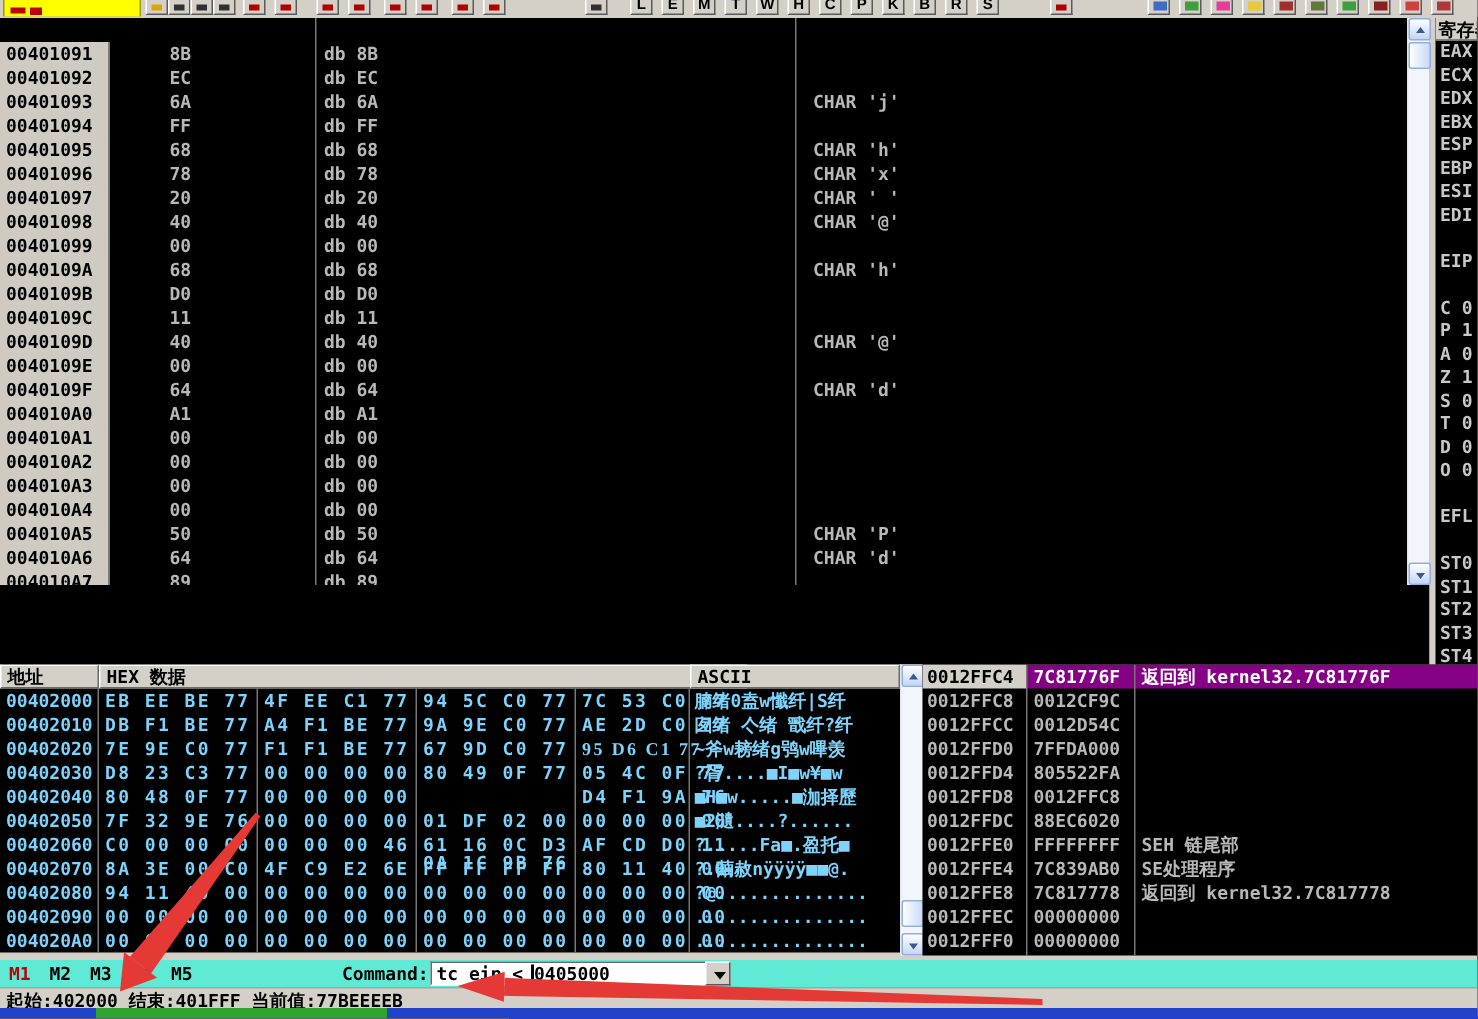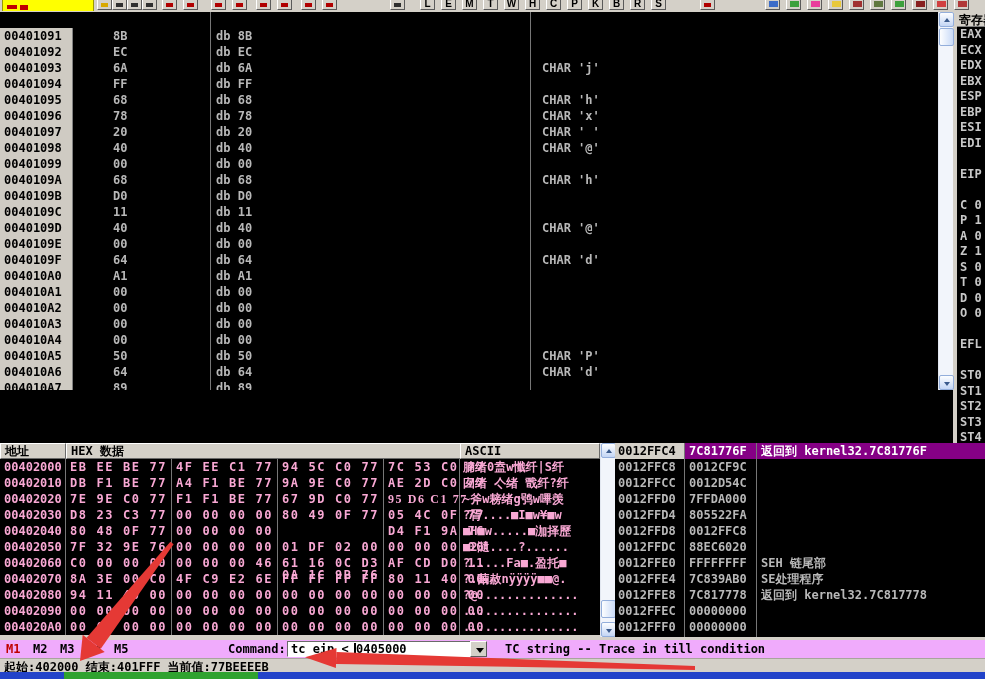--- a/index.html
+++ b/index.html
@@ -39,35 +39,35 @@
          border:1px solid #93AEDB;border-radius:2px;box-sizing:border-box}
   .sbthumb{position:absolute;left:0;width:15px;height:18px;background:linear-gradient(90deg,#FDFEFF,#C9DAF7);
          border:1px solid #93AEDB;border-radius:2px;box-sizing:border-box}
   .tri{position:absolute;left:4px;width:0;height:0;border-left:3px solid transparent;border-right:3px solid transparent}
   .tri.up{top:5px;border-bottom:4px solid #3A5A8C}
   .tri.dn{top:6px;border-top:4px solid #3A5A8C}
   
   #dump{left:0;top:443px;width:600px;height:192px;background:#000;overflow:hidden}
   .dhdr{position:absolute;top:0;height:16px;background:#D4D0C8;color:#000;border:1px solid;
         border-color:#FFFFFF #6A6A6A #6A6A6A #FFFFFF;box-sizing:border-box;padding-left:4px;line-height:14px}
-  .mrow{position:absolute;width:600px;height:16px;line-height:16px;color:#f9a8d4}
+  .mrow{position:absolute;width:600px;height:16px;line-height:16px;color:#7dd3fc}
   .maddr{position:absolute;left:4px}
   .mg{position:absolute;letter-spacing:1.6px;white-space:pre}
   .mascii{position:absolute;left:463px;width:134px;overflow:hidden;white-space:nowrap}
   
   #stack{left:615px;top:443px;width:370px;height:194px;background:#000;overflow:hidden}
   .srow{position:absolute;width:370px;height:16px;line-height:16px;color:#B8B8B8}
   .srow.sel{background:linear-gradient(to right,#D4D0C8 0,#D4D0C8 69px,#850085 69px)}
   .srow.sel .saddr{color:#000}
   .srow.sel .sval,.srow.sel .scmt{color:#FFFFFF}
   .saddr{position:absolute;left:3px}
   .sval{position:absolute;left:74px}
   .scmt{position:absolute;left:146px;white-space:nowrap}
   
-  #cmdrow{left:0;top:640px;width:985px;height:18px;background:#f0abfc}
+  #cmdrow{left:0;top:640px;width:985px;height:18px;background:#5eead4}
   .mtab{position:absolute;top:2px;color:#000}
   .mtab.sel{color:#C00000}
   #cmdlabel{position:absolute;left:228px;top:2px;color:#000}
   #combo{position:absolute;left:287px;top:1px;width:184px;height:16px;background:#FFF;border:1px solid;
          border-color:#6A6A6A #FFFFFF #FFFFFF #6A6A6A;box-sizing:border-box;overflow:hidden}
   #combotext{position:absolute;left:3px;top:0;line-height:14px;color:#000;white-space:pre}
   #caret{position:absolute;left:66px;top:1px;width:2px;height:11px;background:#000}
   #combobtn{position:absolute;left:470px;top:1px;width:17px;height:16px;background:#D4D0C8;border:1px solid;
          border-color:#FFFFFF #5A5A5A #5A5A5A #FFFFFF;box-sizing:border-box}
   #combobtn .tri.dn{left:5px;top:6px;border-left-width:4px;border-right-width:4px;border-top:5px solid #000}
@@ -550,21 +550,20 @@
       <span class="mtab" style="left: 114px;">M5</span>
     </div>
   <div id="cmdlabel">Command:</div>
   <div id="combo">
     <span id="combotext">tc eip &lt; 0405000</span>
     <div id="caret"></div>
   </div>
   <div id="combobtn">
       <div class="tri dn"></div>
     </div>
-  <div id="hint">TC string -- Trace in till condition</div>
 </div>
 
 <div id="statusbar" class="abs">
   <div id="statustext">起始:402000 结束:401FFF 当前值:77BEEEEB</div>
 </div>
 
 <div id="taskstrip" class="abs">
   <div id="taskgreen"></div>
 </div>
 

